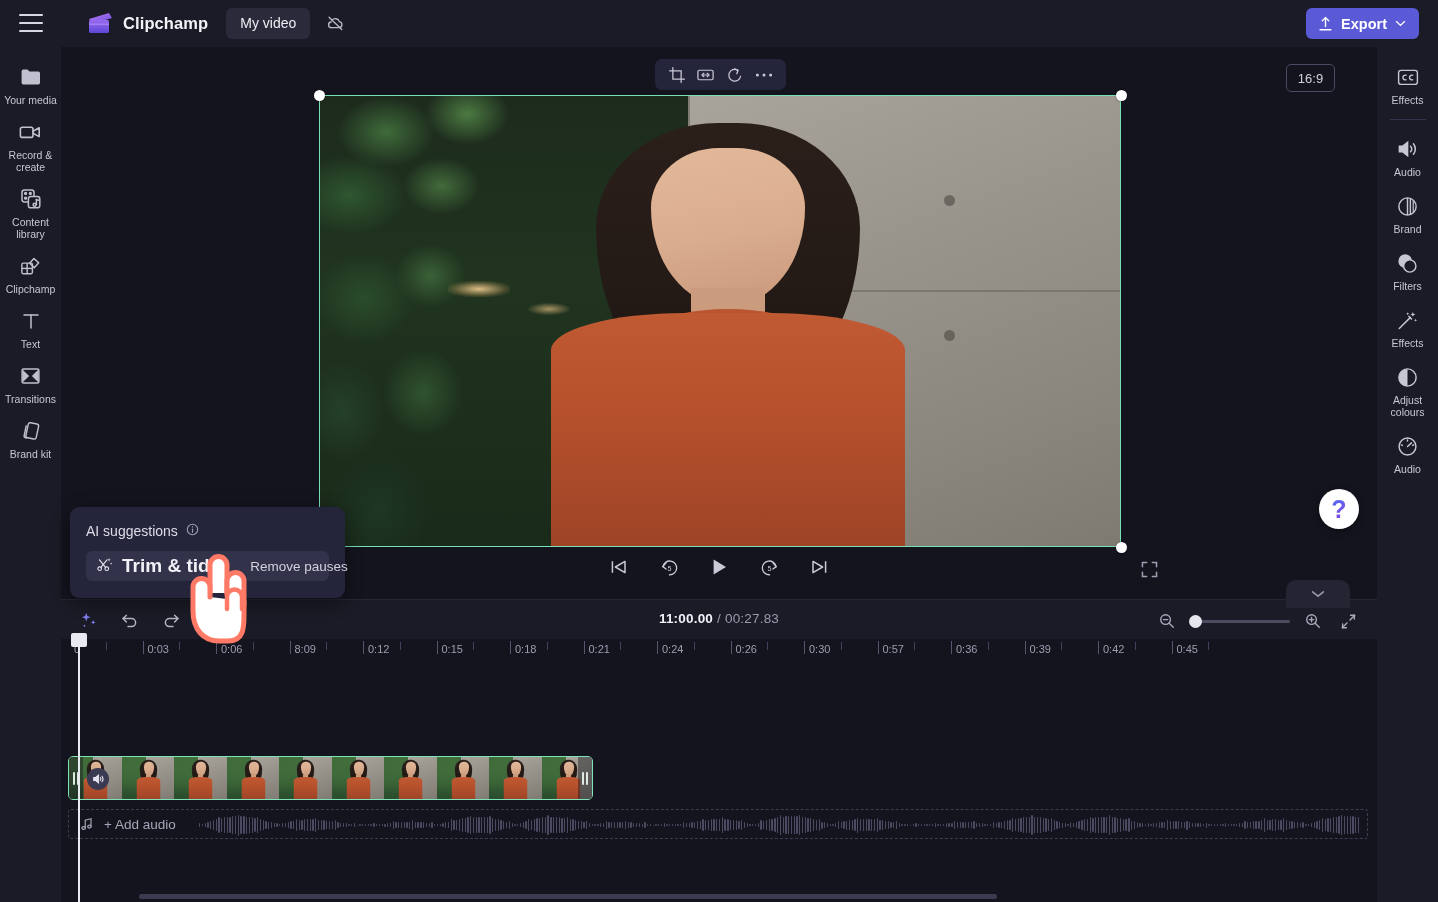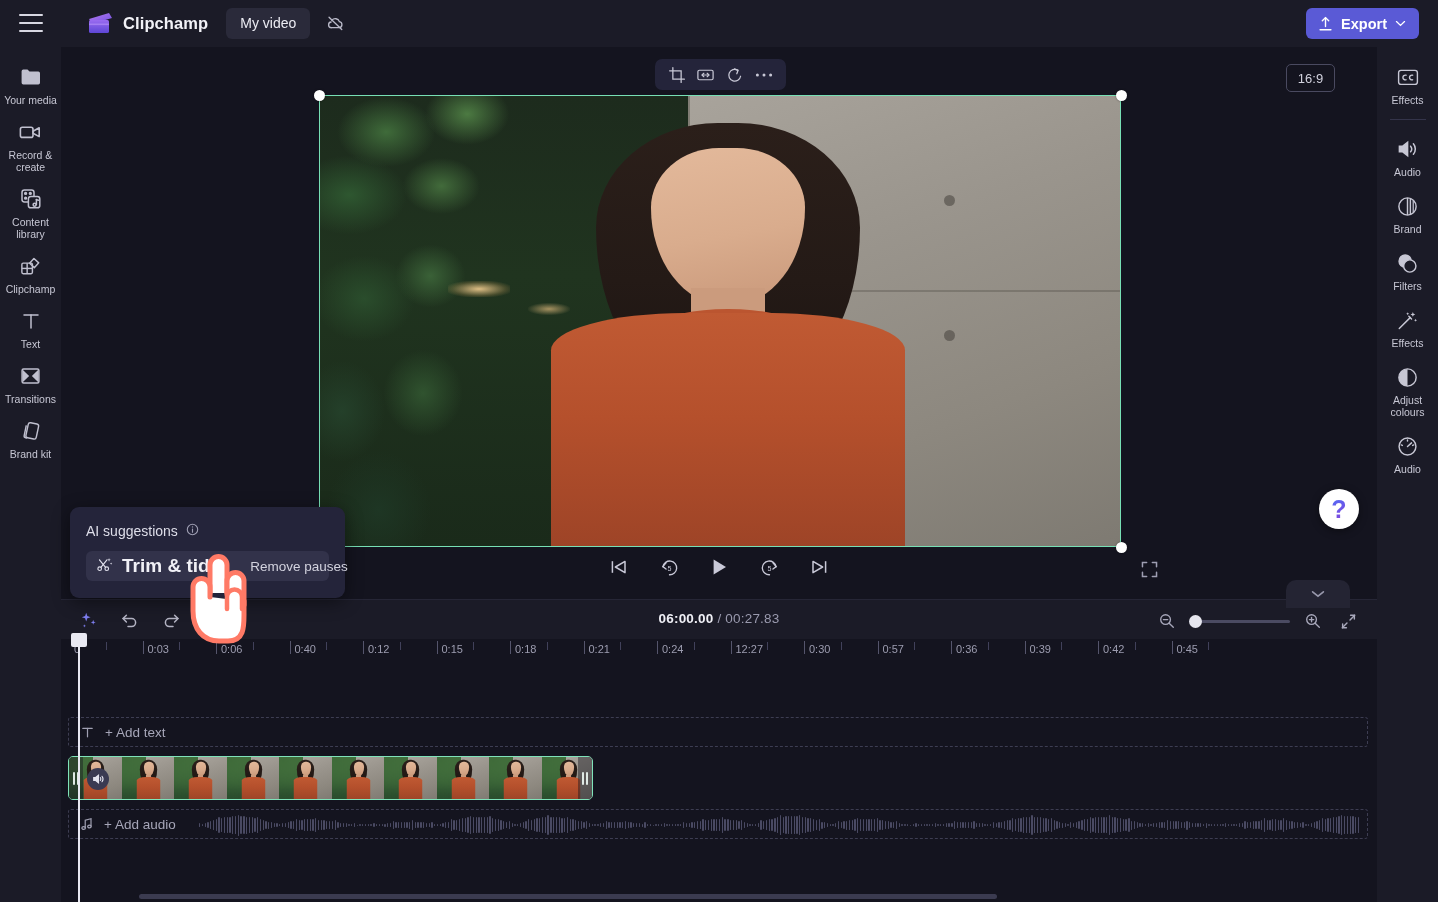--- a/index.html
+++ b/index.html
@@ -633,21 +633,21 @@
         <svg width="20" height="20" viewBox="0 0 20 20" fill="none" stroke="#9d9db0" stroke-width="1.4" stroke-linecap="round">
           <circle cx="5" cy="14.6" r="2.3"></circle>
             <circle cx="14.4" cy="14.6" r="2.3"></circle>
           <path d="M6.6 12.8 14.2 3.4"></path>
             <path d="M12.8 12.8 5.2 3.4"></path>
         </svg>
       </div>
     </div>
 
     <div class="tlb-time">
-      <span class="cur">06:00.00</span><span class="tot"> / </span><span class="tot">00:27.83</span>
+      <span class="cur">11:00.00</span><span class="tot"> / </span><span class="tot">00:27.83</span>
     </div>
 
     <div class="tlb-right">
       <div class="tlb-btn">
         <svg width="18" height="18" viewBox="0 0 20 20" fill="none" stroke="#a8a8bb" stroke-width="1.5" stroke-linecap="round">
           <circle cx="8.4" cy="8.4" r="5.4"></circle>
             <path d="M12.4 12.4 17 17"></path>
             <path d="M6 8.4h4.8"></path>
         </svg>
       </div>
@@ -677,39 +677,39 @@
     <div class="ruler">
         <div class="tick-label" style="left: 13px;">0</div>
         <div class="tick minor" style="left: 44.75px;"></div>
         <div class="tick" style="left: 81.5px;"></div>
         <div class="tick-label" style="left: 86.5px;">0:03</div>
         <div class="tick minor" style="left: 118.25px;"></div>
         <div class="tick" style="left: 155px;"></div>
         <div class="tick-label" style="left: 160px;">0:06</div>
         <div class="tick minor" style="left: 191.75px;"></div>
         <div class="tick" style="left: 228.5px;"></div>
-        <div class="tick-label" style="left: 233.5px;">0:40</div>
+        <div class="tick-label" style="left: 233.5px;">8:09</div>
         <div class="tick minor" style="left: 265.25px;"></div>
         <div class="tick" style="left: 302px;"></div>
         <div class="tick-label" style="left: 307px;">0:12</div>
         <div class="tick minor" style="left: 338.75px;"></div>
         <div class="tick" style="left: 375.5px;"></div>
         <div class="tick-label" style="left: 380.5px;">0:15</div>
         <div class="tick minor" style="left: 412.25px;"></div>
         <div class="tick" style="left: 449px;"></div>
         <div class="tick-label" style="left: 454px;">0:18</div>
         <div class="tick minor" style="left: 485.75px;"></div>
         <div class="tick" style="left: 522.5px;"></div>
         <div class="tick-label" style="left: 527.5px;">0:21</div>
         <div class="tick minor" style="left: 559.25px;"></div>
         <div class="tick" style="left: 596px;"></div>
         <div class="tick-label" style="left: 601px;">0:24</div>
         <div class="tick minor" style="left: 632.75px;"></div>
         <div class="tick" style="left: 669.5px;"></div>
-        <div class="tick-label" style="left: 674.5px;">12:27</div>
+        <div class="tick-label" style="left: 674.5px;">0:26</div>
         <div class="tick minor" style="left: 706.25px;"></div>
         <div class="tick" style="left: 743px;"></div>
         <div class="tick-label" style="left: 748px;">0:30</div>
         <div class="tick minor" style="left: 779.75px;"></div>
         <div class="tick" style="left: 816.5px;"></div>
         <div class="tick-label" style="left: 821.5px;">0:57</div>
         <div class="tick minor" style="left: 853.25px;"></div>
         <div class="tick" style="left: 890px;"></div>
         <div class="tick-label" style="left: 895px;">0:36</div>
         <div class="tick minor" style="left: 926.75px;"></div>
@@ -721,27 +721,20 @@
         <div class="tick minor" style="left: 1073.75px;"></div>
         <div class="tick" style="left: 1110.5px;"></div>
         <div class="tick-label" style="left: 1115.5px;">0:45</div>
         <div class="tick minor" style="left: 1147.25px;"></div>
       </div>
 
     <div class="playhead">
       <div class="playhead-cap"></div>
     </div>
 
-    <div class="track-text">
-      <svg width="15" height="15" viewBox="0 0 16 16" fill="none" stroke="#a0a0b2" stroke-width="1.3" stroke-linecap="round">
-        <path d="M3 3.6h10"></path>
-          <path d="M8 3.6v9"></path>
-      </svg>
-      <span class="track-lbl">+ Add text</span>
-    </div>
 
     <div class="clip">
       <div class="clip-handle l">
         <div class="grip"></div>
           <div class="grip"></div>
       </div>
       <div class="clip-audio-ico">
         <svg width="13" height="12" viewBox="0 0 14 13" fill="none" stroke="#e2e2ee" stroke-width="1.2" stroke-linecap="round">
           <path d="M1.8 4.8h2.1L7 2.4v8.2L3.9 8.2H1.8z" fill="#e2e2ee"></path>
           <path d="M9 4.9a2.6 2.6 0 0 1 0 3.2"></path>

